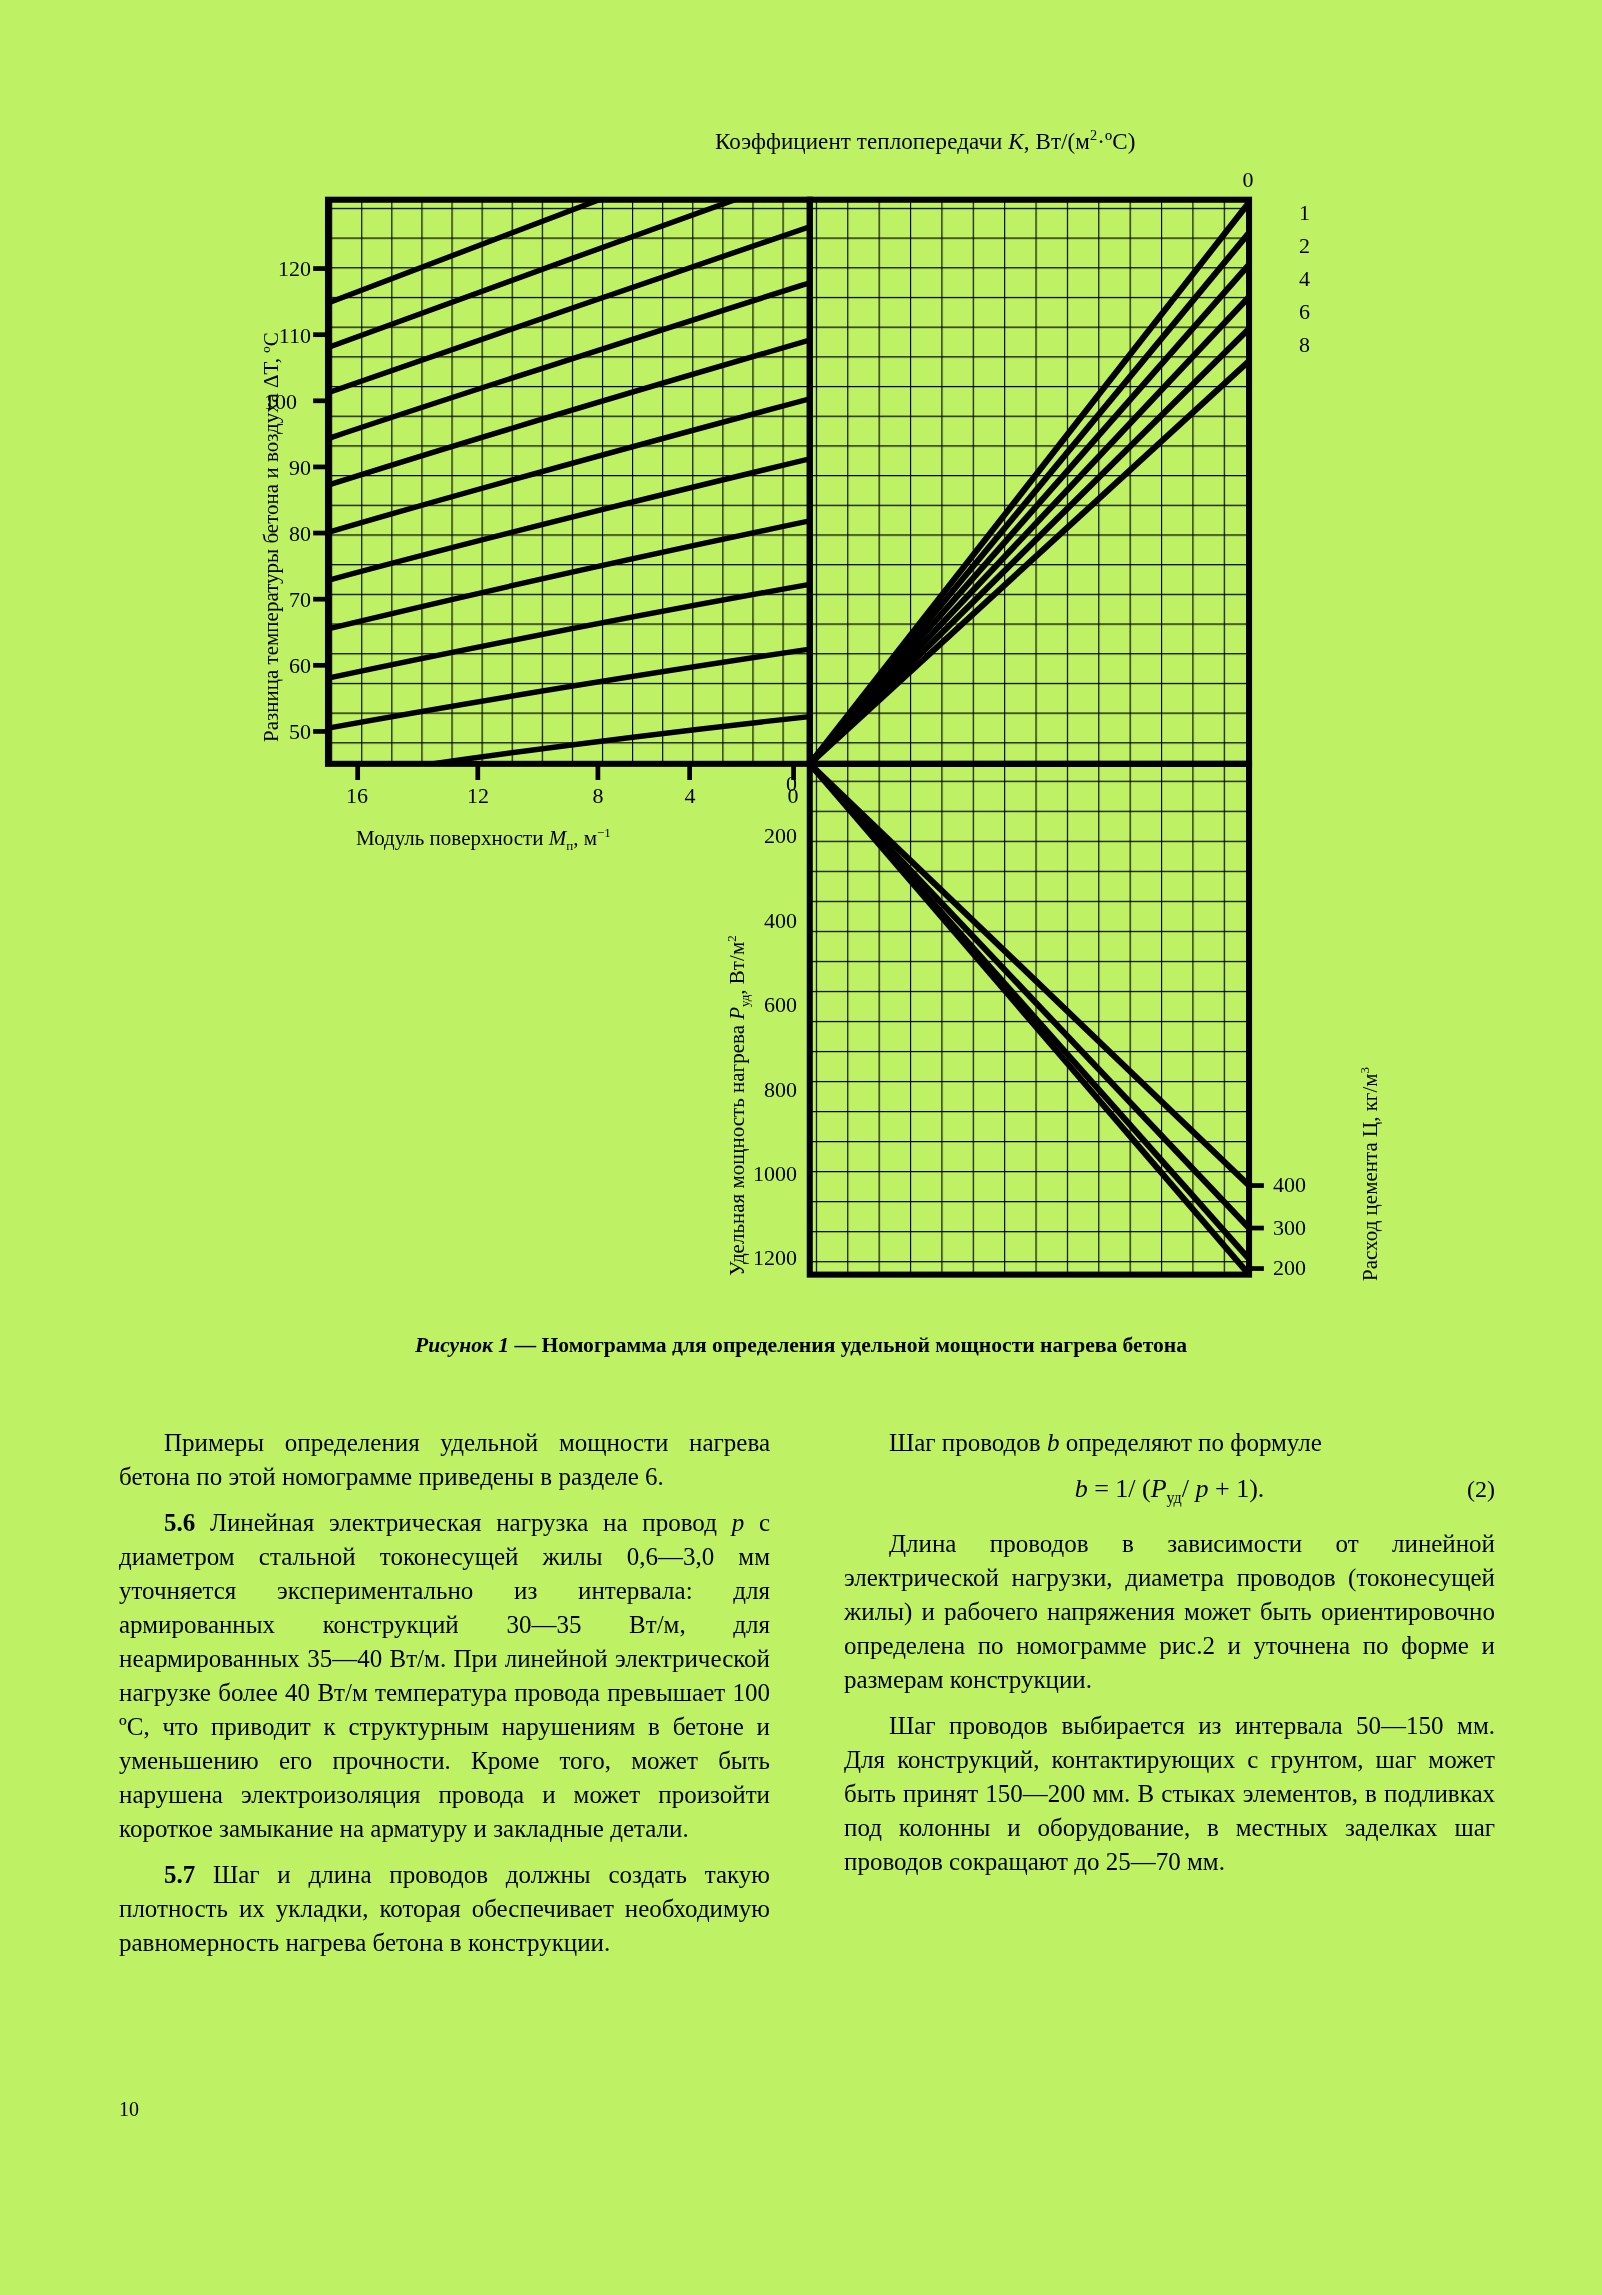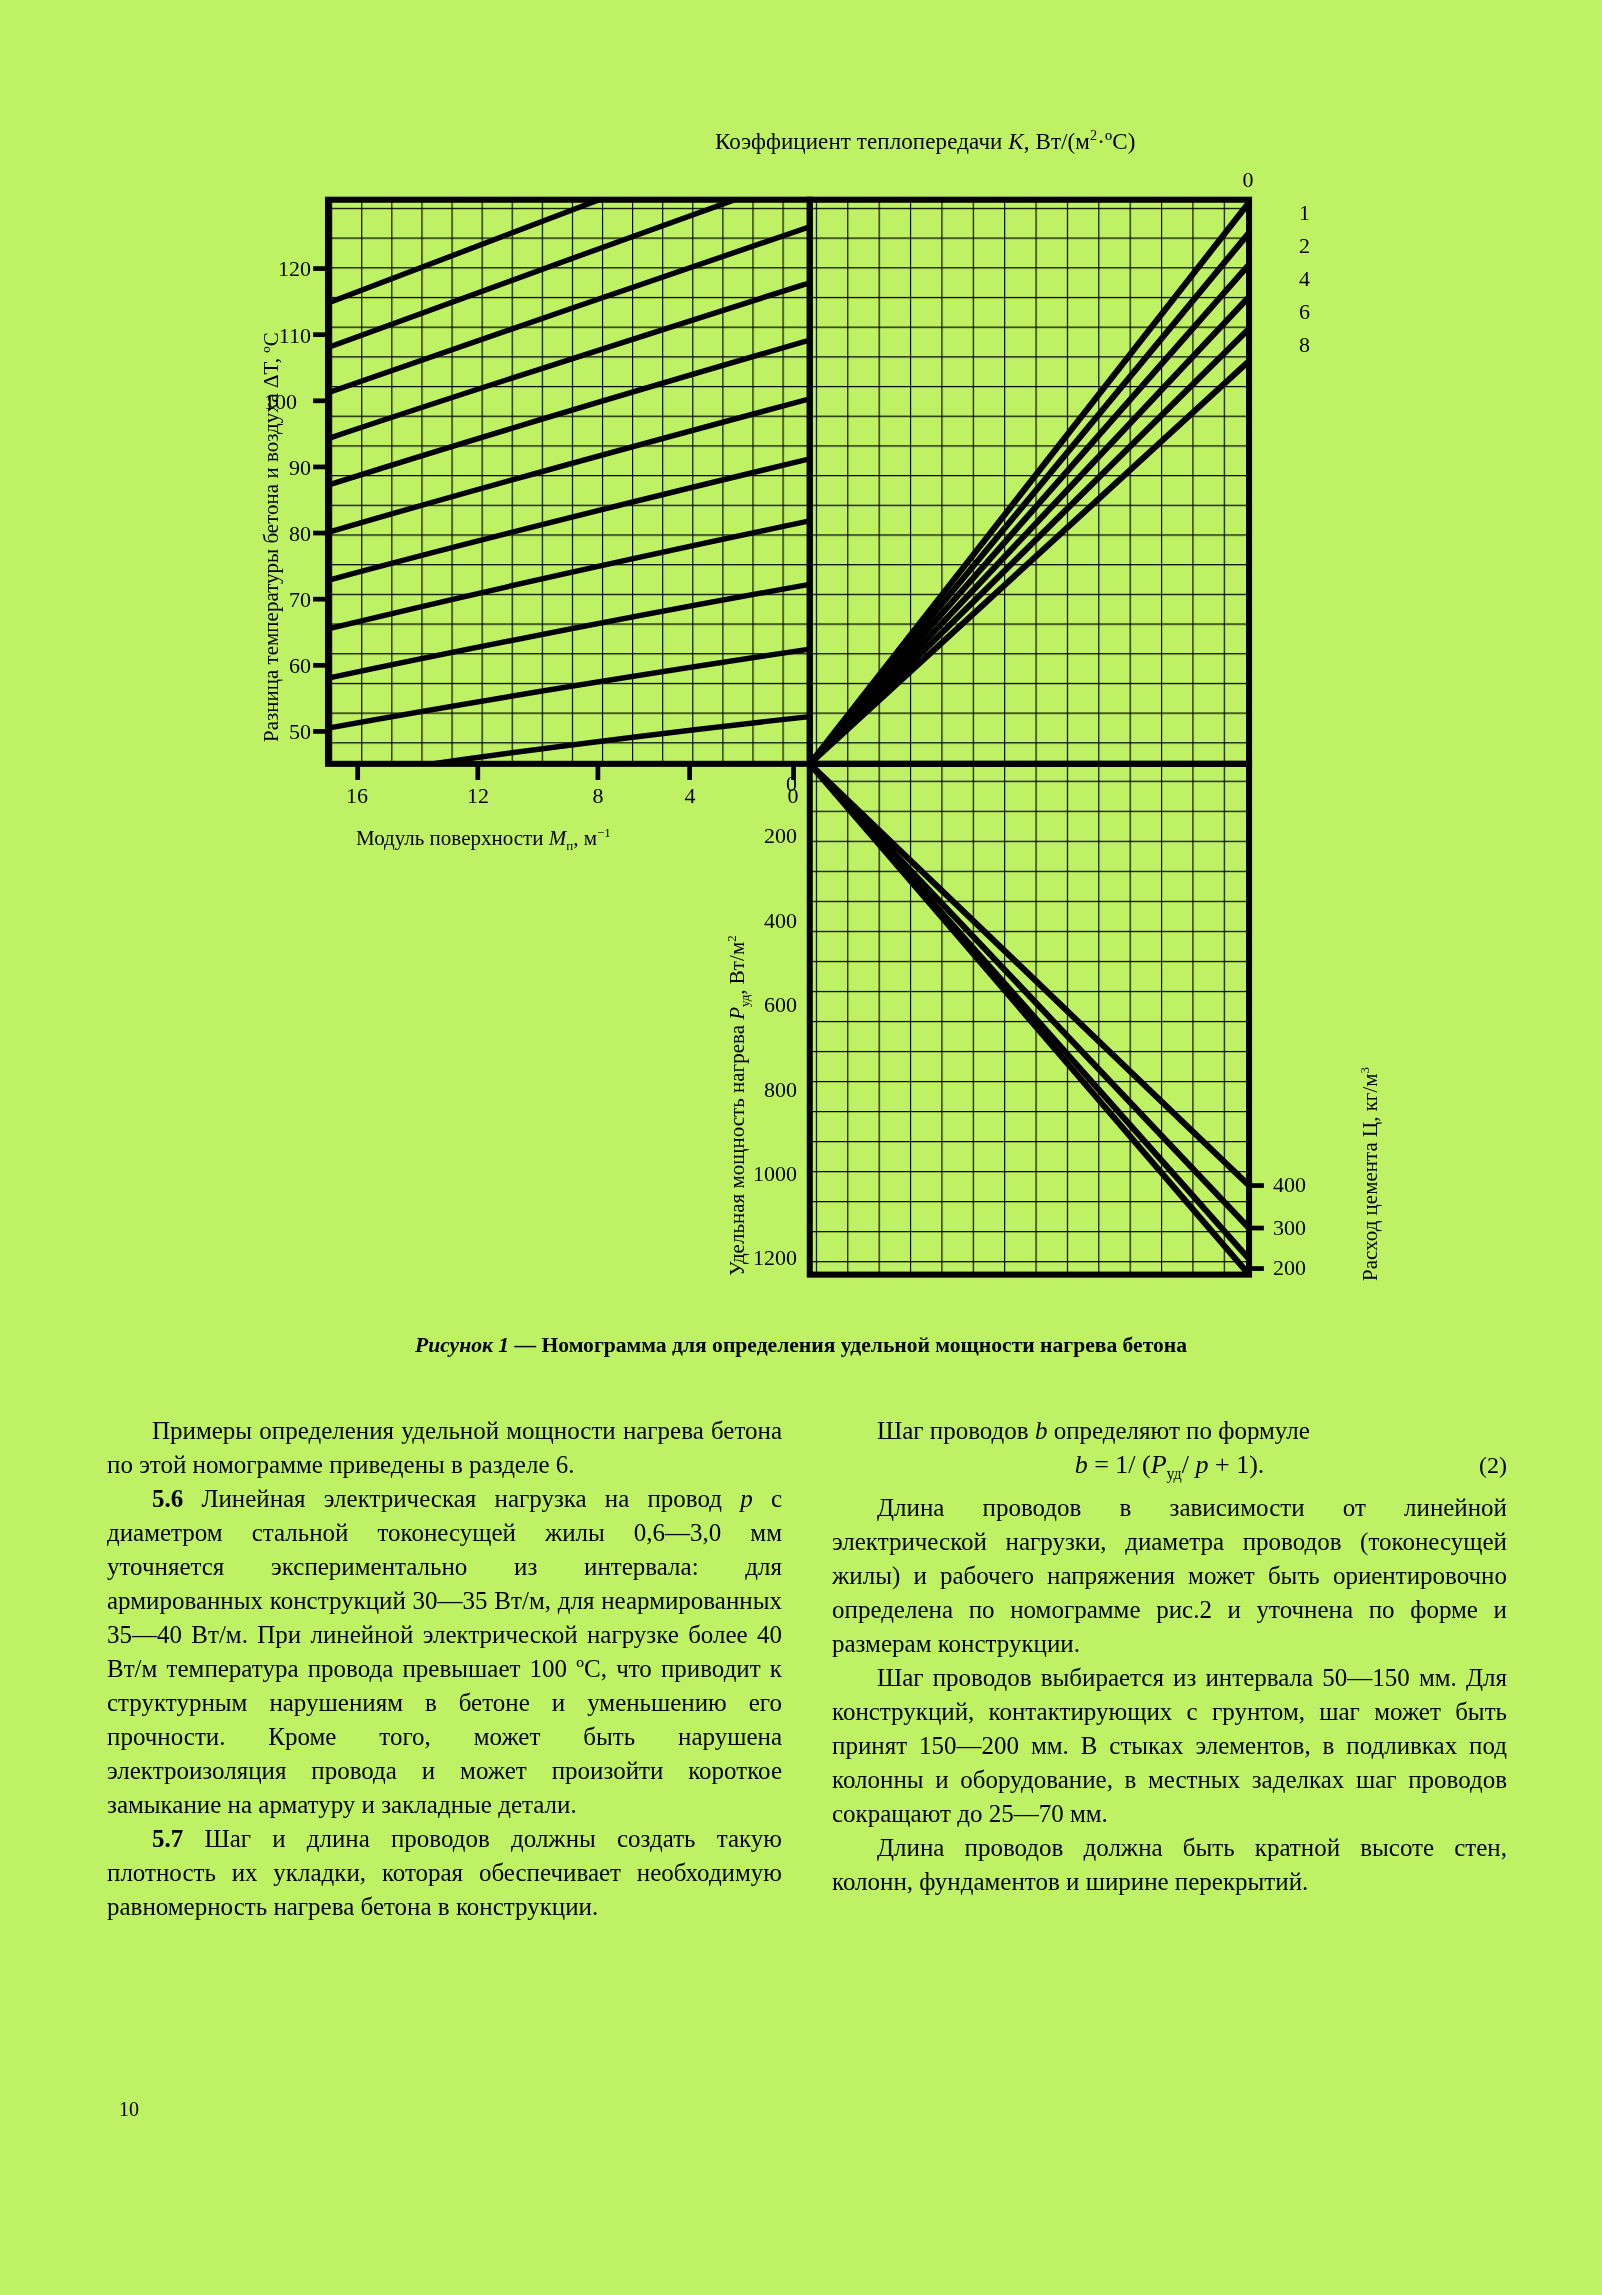--- a/index.html
+++ b/index.html
@@ -76,21 +76,21 @@
     position: absolute;
     top: 1414px;
     width: 675px;
     font-size: 25px;
     line-height: 34px;
     text-align: justify;
     text-justify: inter-word;
   }
   .col.left  { left: 107px; }
   .col.right { left: 832px; }
-  .col p { margin: 0; text-indent: 45px; }
+  .col p { margin: 12px; text-indent: 45px; }
   .col p.noind { text-indent: 0; }
   .col b { font-weight: bold; }
   .col i { font-style: italic; }
 
   .formula {
     position: relative;
     margin: 9.4px 0 15px 0;
     text-indent: 0;
     font-size: 26px;
     text-align: center;
@@ -276,18 +276,17 @@
   </div>
 
   <div class="col right">
     <p>Шаг проводов <i>b</i> определяют по формуле</p>
     <p class="formula noind">
       <span><i>b</i> = 1/ (<i>P</i><sub>уд</sub>/ <i>p</i> + 1).</span>
       <span class="eqno">(2)</span>
     </p>
     <p>Длина проводов в зависимости от линейной электрической нагрузки, диаметра проводов (токонесущей жилы) и рабочего напряжения может быть ориентировочно определена по номограмме рис.2 и уточнена по форме и размерам конструкции.</p>
     <p>Шаг проводов выбирается из интервала 50—150 мм. Для конструкций, контактирующих с грунтом, шаг может быть принят 150—200 мм. В стыках элементов, в подливках под колонны и оборудование, в местных заделках шаг проводов сокращают до 25—70 мм.</p>
-    <p>Длина проводов должна быть кратной высоте стен, колонн, фундаментов и ширине перекрытий.</p>
   </div>
 
   <div class="pageno">10</div>
 </div>
 
 
 </body></html>

